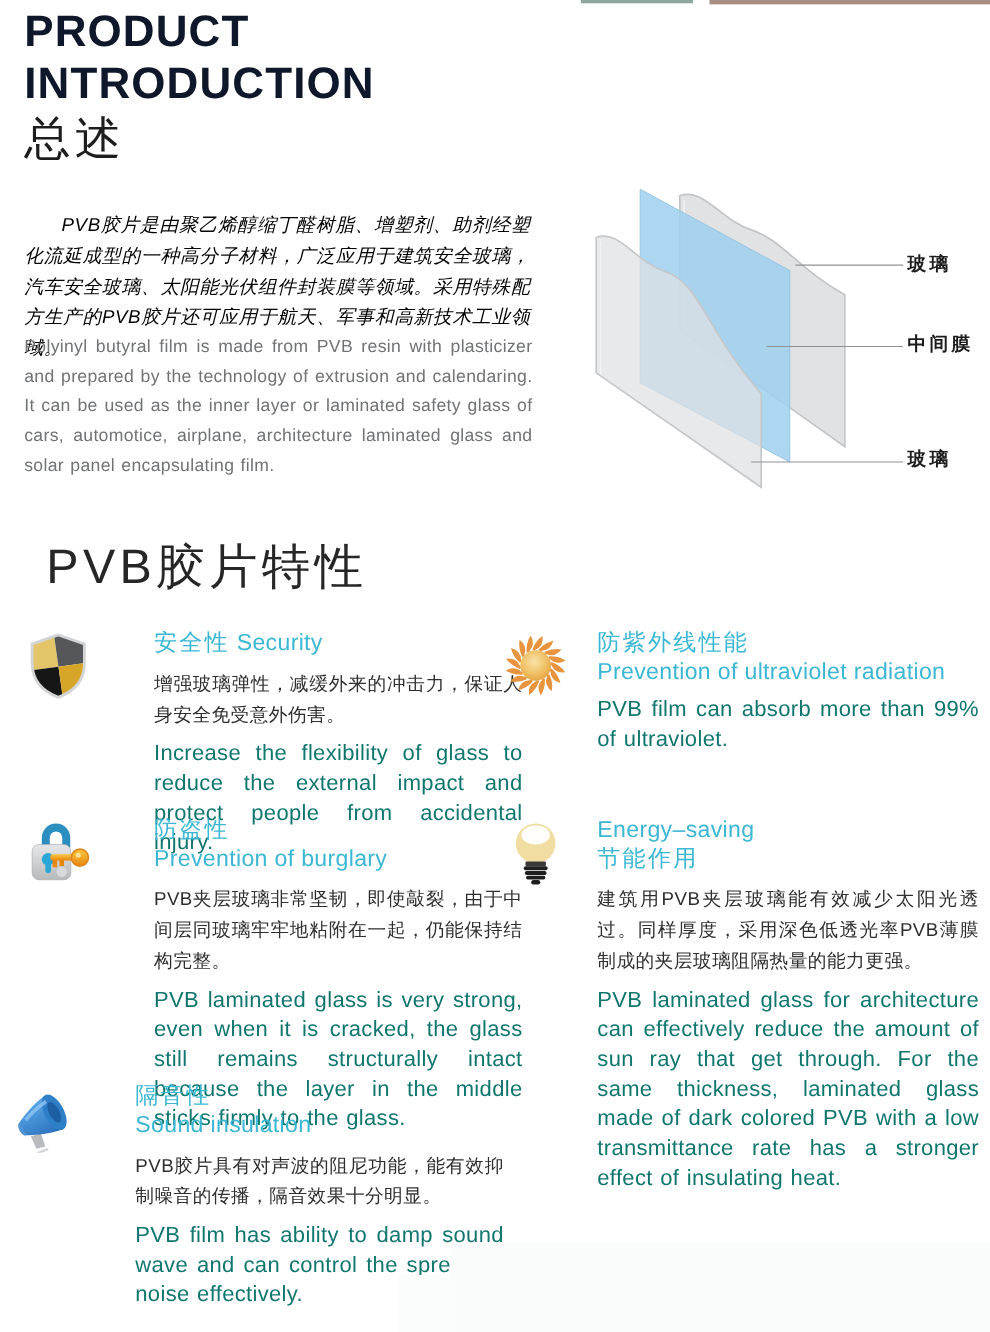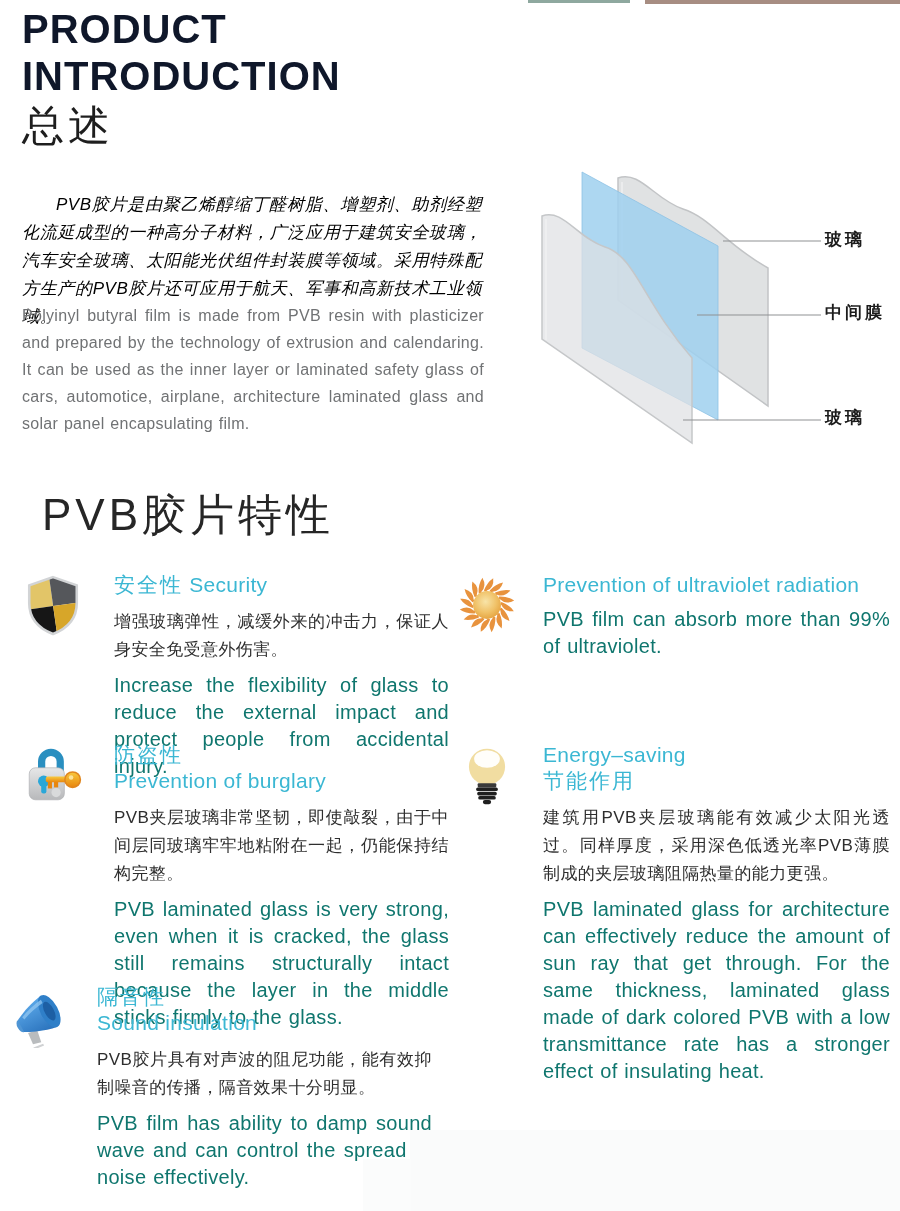--- a/index.html
+++ b/index.html
@@ -51,21 +51,21 @@
 
   
   .feature { position:absolute; }
   .f-security { left:22px; top:572px; }
   .f-uv       { left:456px; top:572px; }
   .f-burglary { left:22px; top:742px; }
   .f-energy   { left:456px; top:742px; }
   .f-sound    { left:5px; top:984px; }
 
   .ficon { position:absolute; left:0; top:2px; width:62px; height:62px; }
-  .fbody { margin-left:92px; width:335px; }
+  .fbody { margin-left:118px; width:335px; }
   .col-right .fbody { margin-left:87px; width:347px; }
 
   .ftitle { color:#3bb7d3; font-size:21px; line-height:26px; font-weight:400; letter-spacing:0.3px; }
   .ftitle .t-zh { letter-spacing:2px; }
   .ftitle-line { display:block; }
   .fzh {
     margin-top:10px; font-size:17px; line-height:28px; color:#2e2e2e;
     text-align:justify; letter-spacing:0.4px;
   }
   .fen {
@@ -164,20 +164,21 @@
           <use href="#sunRay" transform="rotate(247.5)"></use>
         <use href="#sunRay" transform="rotate(270)"></use>
           <use href="#sunRay" transform="rotate(292.5)"></use>
           <use href="#sunRay" transform="rotate(315)"></use>
         <use href="#sunRay" transform="rotate(337.5)"></use>
         <circle cx="0" cy="0" r="13.5" fill="url(#sunGrad)"></circle>
       </g>
     </svg>
     <div class="fbody">
       <div class="ftitle">
+        <span class="ftitle-line t-zh">防紫外线性能</span>
         <span class="ftitle-line t-en">Prevention of ultraviolet radiation</span>
       </div>
       <div class="fen">PVB film can absorb more than 99% of ultraviolet.</div>
     </div>
   </div>
 
   <div class="feature f-burglary">
     <svg class="ficon" viewBox="0 0 60 60">
       <defs>
         <linearGradient id="lockGrad" x1="0" y1="0" x2="0" y2="1">

